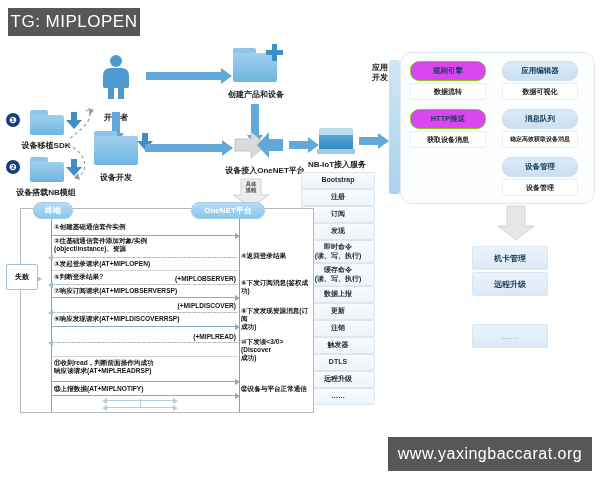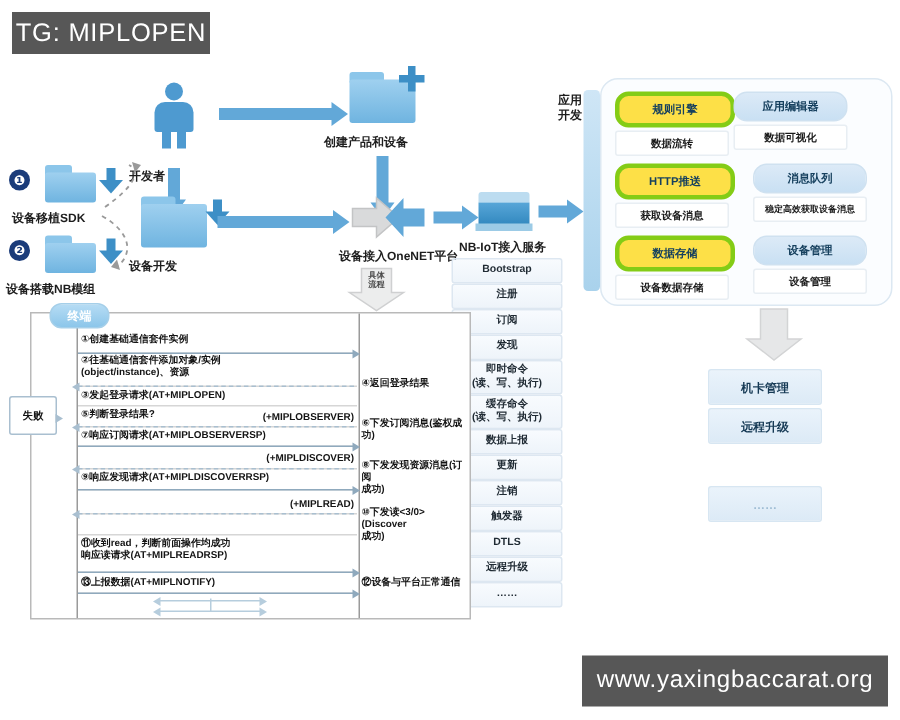--- a/index.html
+++ b/index.html
@@ -17,21 +17,21 @@
   .banner{
     position:absolute;background:#575757;color:#fff;
     display:flex;align-items:center;justify-content:center;
     letter-spacing:.5px;
   }
   #tg-banner{left:8px;top:8px;width:132px;height:28px;font-size:17px;}
   #site-banner{left:388px;top:437px;width:204px;height:34px;font-size:16px;}
 
   
   .cap{position:absolute;font-size:8px;color:#1d1d1d;white-space:nowrap;font-weight:bold;}
-  .cap-c{}
+  .cap-c{text-align:center;}
 
   
   .arrow-r{position:absolute;height:8px;background:#62a8d8;}
   .arrow-r:after{
     content:"";position:absolute;right:-10px;top:-4px;
     border-left:11px solid #62a8d8;border-top:8px solid transparent;border-bottom:8px solid transparent;
   }
   .arrow-d{position:absolute;width:8px;background:#62a8d8;}
   .arrow-d:after{
     content:"";position:absolute;bottom:-10px;left:-4px;
@@ -99,21 +99,21 @@
   #appdev-label{
     position:absolute;left:370px;top:63px;width:20px;
     font-size:8px;font-weight:bold;text-align:center;line-height:1.25;color:#1d1d1d;font-family:Liberation Mono, monospace;
   }
   .feature{position:absolute;width:74px;}
   .feature .pill{
     width:100%;height:18px;border-radius:9px/9px;
     display:flex;align-items:center;justify-content:center;
     font-size:7.5px;font-weight:bold;color:#16405e;
   }
-  .feature .pill.plain{background:#fde047;border:3px solid #84cc16;}
+  .feature .pill.plain{background:#d946ef;border:1px solid #84cc16;}
   .feature .pill.tint{background:linear-gradient(180deg,#dceaf7,#c9e0f3);border:1px solid #cfe1f0;}
   .feature .sub{
     margin-top:2px;width:100%;height:15px;border-radius:2px;
     display:flex;align-items:center;justify-content:center;
     font-size:7px;font-weight:bold;color:#1a1a1a;
     background:#ffffff;border:1px solid #e8eef3;
   }
 
   
   #big-gray-arrow{position:absolute;left:495px;top:205px;width:42px;height:36px;}
@@ -247,21 +247,21 @@
     <path d="M24,0 l6,2 l-4,5 z" fill="#9a9a9a"></path>
     <path d="M16,72 l-6,-2 l4,-5 z" fill="#9a9a9a"></path>
   </svg>
 
   <div class="arrow-r" style="left:145px;top:144px;width:78px;"></div>
 
   <svg class="gray-arrow" style="left:233px;top:130px;" width="52" height="30">
     <path d="M2,9 h16 V2 L33,15 L18,28 V21 H2 Z" fill="#d9dadb" stroke="#c3c4c5" stroke-width="1"></path>
     <path d="M50,9 h-14 V2 L24,15 L36,28 V21 h14 Z" fill="#62a8d8"></path>
   </svg>
-  <div class="cap cap-c" style="left:226px;top:165px;width:100px;">设备接入OneNET平台</div>
+  <div class="cap cap-c" style="left:215px;top:165px;width:100px;">设备接入OneNET平台</div>
 
   <svg class="abs" style="left:230px;top:178px;" width="42" height="30">
     <path d="M11,1 h20 v16 h8 L21,29 L3,17 h8 Z" fill="#eceded" stroke="#cfd0d1" stroke-width="1"></path>
   </svg>
   <div class="abs" style="left:233px;top:181px;width:36px;font-size:5.5px;font-weight:bold;
        text-align:center;line-height:1.15;white-space:pre-line;color:#4a4a4a;">具体
 流程</div>
 
   <div class="arrow-r" style="left:289px;top:141px;width:20px;"></div>
 
@@ -320,36 +320,32 @@
 
   <div id="appdev-spine"></div>
   <div id="appdev-label" style="white-space:pre-line;">应用
 开发</div>
   <div id="appdev-panel">
     <div id="features-host" style="position:absolute;left:0;top:0;width:100%;height:100%;">
         <div class="feature" style="left: 9px; top: 8px;">
           <div class="pill plain">规则引擎</div>
           <div class="sub">数据流转</div>
         </div>
-        <div class="feature" style="left: 88px; top: 8px;">
+        <div class="feature" style="left: 101px; top: 8px;">
           <div class="pill tint">应用编辑器</div>
           <div class="sub">数据可视化</div>
         </div>
         <div class="feature" style="left: 101px; top: 56px;">
           <div class="pill tint">消息队列</div>
           <div class="sub" style="font-size: 6px;">稳定高效获取设备消息</div>
         </div>
         <div class="feature" style="left: 9px; top: 56px;">
           <div class="pill plain">HTTP推送</div>
           <div class="sub">获取设备消息</div>
         </div>
-        <div class="feature" style="left: 9px; top: 104px;">
-          <div class="pill plain">数据存储</div>
-          <div class="sub">设备数据存储</div>
-        </div>
         <div class="feature" style="left: 101px; top: 104px;">
           <div class="pill tint">设备管理</div>
           <div class="sub">设备管理</div>
         </div>
       </div>
   </div>
 
   <svg id="big-gray-arrow" viewBox="0 0 42 36">
     <path d="M12,1 h18 v20 h9 L21,35 L3,21 h9 Z" fill="#e6e7e8" stroke="#d3d4d5" stroke-width="1"></path>
   </svg>
@@ -364,20 +360,21 @@
       <div class="rchip" style="top: 324px;">
         <span style="color: rgb(159, 189, 212);">……</span>
       </div>
     </div>
 
   <div id="seq">
     <div class="lifeline" id="ll-left"></div>
     <div class="lifeline" id="ll-right"></div>
 
     <div class="seq-head" id="head-left">终端</div>
+    <div class="seq-head" id="head-right">OneNET平台</div>
 
     <div id="fail-box">失败</div>
 
     <div class="hsep" style="top:26px;"></div>
     <div class="hsep" style="top:48px;"></div>
     <div class="hsep" style="top:61px;"></div>
     <div class="hsep" style="top:75px;"></div>
     <div class="hsep" style="top:88px;"></div>
     <div class="hsep" style="top:103px;"></div>
     <div class="hsep" style="top:117px;"></div>

